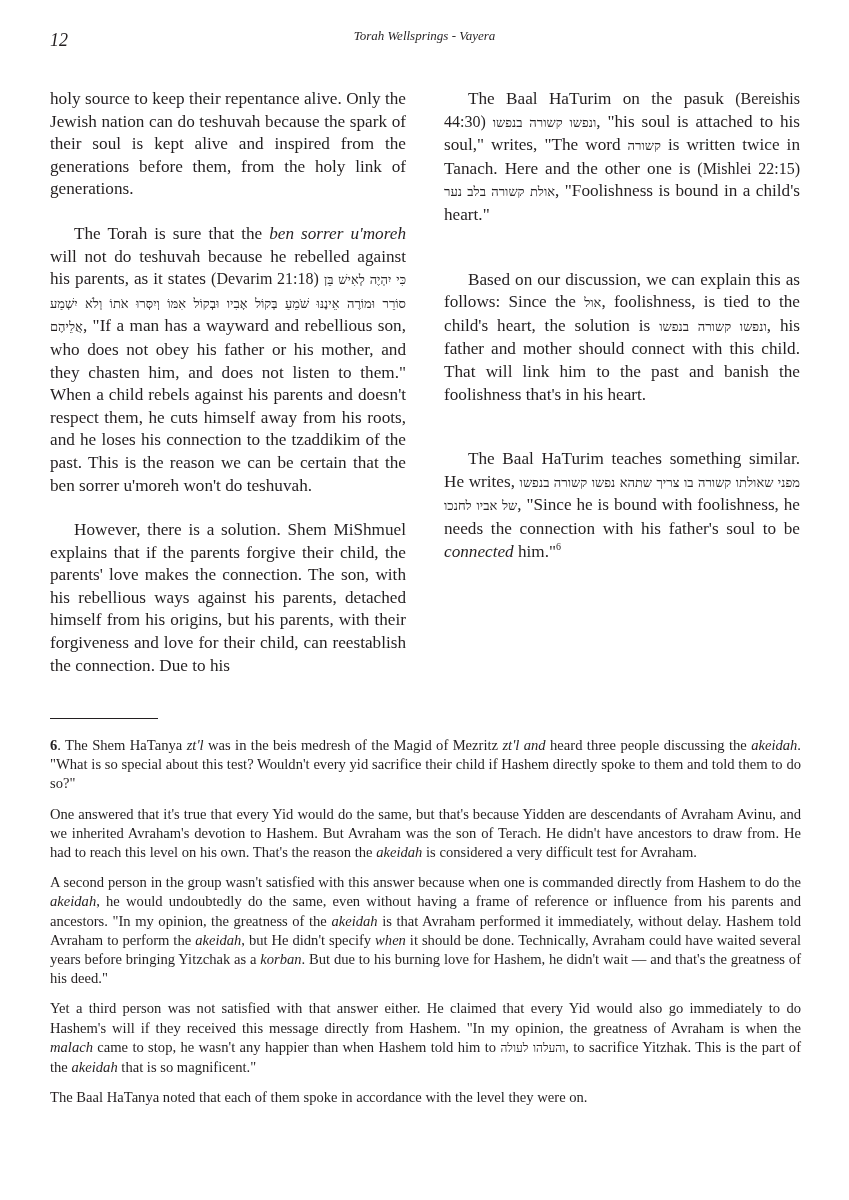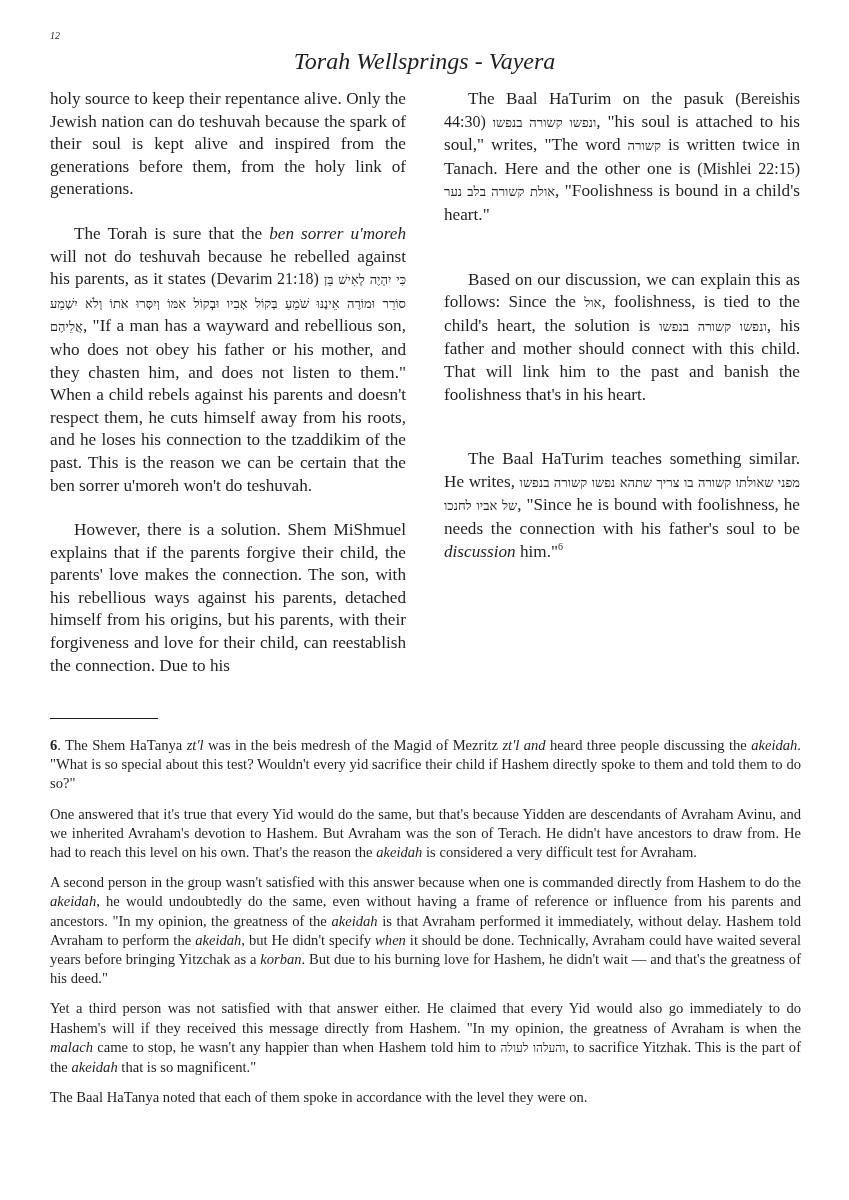--- a/index.html
+++ b/index.html
@@ -1,22 +1,22 @@
 <!DOCTYPE html>
 <html><head>
 <meta charset="utf-8">
 <style>
   html, body { margin: 0; padding: 0; background: #ffffff; }
   body { width: 849px; height: 1200px; position: relative; overflow: hidden;
          font-family: "DejaVu Serif", "Liberation Serif", serif; color: #231f20; }
   .header { position: absolute; top: 28px; left: 50px; right: 50px; height: 24px; }
-  .page-num { position: absolute; left: 0; top: 2px; font-style: italic; font-size: 10px;
+  .page-num { position: absolute; left: 0; top: 2px; font-style: italic; font-size: 18px;
               font-family: "Liberation Serif", serif; }
   .running-title { position: absolute; left: 0; right: 0; text-align: center; top: 0;
-                   font-style: italic; font-size: 24px; font-family: "Liberation Serif", serif; margin-top: 20px; }
+                   font-style: italic; font-size: 13px; font-family: "Liberation Serif", serif; }
   .col { position: absolute; top: 72px; width: 356px; font-family: "Liberation Serif", serif;
          font-size: 17.2px; line-height: 22.6px; text-align: justify; hyphens: none; margin-top: 16px; }
   .col-left { left: 50px; }
   .col-right { left: 444px; }
   .col p { margin: 0 0 22px 0; }
   .col p.indent { text-indent: 24px; }
   .he { font-family: "DejaVu Serif", serif; font-size: 13px; }
   .ref { font-size: 16px; }
   em, i { font-style: italic; }
   sup { font-size: 10px; line-height: 0; vertical-align: super; }
@@ -37,21 +37,21 @@
 
 <div class="col col-left">
   <p>holy source to keep their repentance alive. Only the Jewish nation can do teshuvah because the spark of their soul is kept alive and inspired from the generations before them, from the holy link of generations.</p>
   <p class="indent"><span>The Torah is sure that the </span><em>ben sorrer u'moreh</em><span> will not do teshuvah because he rebelled against his parents, as it states </span><span class="ref">(Devarim 21:18)</span> <span class="he" dir="rtl">כִּי יִהְיֶה לְאִישׁ בֵּן סוֹרֵר וּמוֹרֶה אֵינֶנּוּ שֹׁמֵעַ בְּקוֹל אָבִיו וּבְקוֹל אִמּוֹ וְיִסְּרוּ אֹתוֹ וְלֹא יִשְׁמַע אֲלֵיהֶם</span><span>, "If a man has a wayward and rebellious son, who does not obey his father or his mother, and they chasten him, and does not listen to them." When a child rebels against his parents and doesn't respect them, he cuts himself away from his roots, and he loses his connection to the tzaddikim of the past. This is the reason we can be certain that the ben sorrer u'moreh won't do teshuvah.</span></p>
   <p class="indent">However, there is a solution. Shem MiShmuel explains that if the parents forgive their child, the parents' love makes the connection. The son, with his rebellious ways against his parents, detached himself from his origins, but his parents, with their forgiveness and love for their child, can reestablish the connection. Due to his</p>
 </div>
 
 <div class="col col-right">
   <p class="indent" style="margin-bottom:42px;"><span>The Baal HaTurim on the pasuk </span><span class="ref">(Bereishis 44:30)</span> <span class="he" dir="rtl">ונפשו קשורה בנפשו</span><span>, "his soul is attached to his soul," writes, "The word </span><span class="he" dir="rtl">קשורה</span><span> is written twice in Tanach. Here and the other one is </span><span class="ref">(Mishlei 22:15)</span> <span class="he" dir="rtl">אולת קשורה בלב נער</span><span>, "Foolishness is bound in a child's heart."</span></p>
   <p class="indent" style="margin-bottom:42px;"><span>Based on our discussion, we can explain this as follows: Since the </span><span class="he" dir="rtl">אול</span><span>, foolishness, is tied to the child's heart, the solution is </span><span class="he" dir="rtl">ונפשו קשורה בנפשו</span><span>, his father and mother should connect with this child. That will link him to the past and banish the foolishness that's in his heart.</span></p>
-  <p class="indent"><span>The Baal HaTurim teaches something similar. He writes, </span><span class="he" dir="rtl">מפני שאולתו קשורה בו צריך שתהא נפשו קשורה בנפשו של אביו לחנכו</span><span>, "Since he is bound with foolishness, he needs the connection with his father's soul to be </span><em>discussion</em><span> him."</span><sup>6</sup></p>
+  <p class="indent"><span>The Baal HaTurim teaches something similar. He writes, </span><span class="he" dir="rtl">מפני שאולתו קשורה בו צריך שתהא נפשו קשורה בנפשו של אביו לחנכו</span><span>, "Since he is bound with foolishness, he needs the connection with his father's soul to be </span><em>connected</em><span> him."</span><sup>6</sup></p>
 </div>
 
 <div class="footnote-rule"></div>
 
 <div class="footnotes">
   <p><span class="fn-num">6</span><span>. The Shem HaTanya </span><em>zt'l</em><span> was in the beis medresh of the Magid of Mezritz </span><em>zt'l and</em><span> heard three people discussing the </span><em>akeidah</em><span>. "What is so special about this test? Wouldn't every yid sacrifice their child if Hashem directly spoke to them and told them to do so?"</span></p>
   <p><span>One answered that it's true that every Yid would do the same, but that's because Yidden are descendants of Avraham Avinu, and we inherited Avraham's devotion to Hashem. But Avraham was the son of Terach. He didn't have ancestors to draw from. He had to reach this level on his own. That's the reason the </span><em>akeidah</em><span> is considered a very difficult test for Avraham.</span></p>
   <p><span>A second person in the group wasn't satisfied with this answer because when one is commanded directly from Hashem to do the </span><em>akeidah</em><span>, he would undoubtedly do the same, even without having a frame of reference or influence from his parents and ancestors. "In my opinion, the greatness of the </span><em>akeidah</em><span> is that Avraham performed it immediately, without delay. Hashem told Avraham to perform the </span><em>akeidah</em><span>, but He didn't specify </span><em>when</em><span> it should be done. Technically, Avraham could have waited several years before bringing Yitzchak as a </span><em>korban</em><span>. But due to his burning love for Hashem, he didn't wait — and that's the greatness of his deed."</span></p>
   <p><span>Yet a third person was not satisfied with that answer either. He claimed that every Yid would also go immediately to do Hashem's will if they received this message directly from Hashem. "In my opinion, the greatness of Avraham is when the </span><em>malach</em><span> came to stop, he wasn't any happier than when Hashem told him to </span><span class="he" dir="rtl" style="font-size:12px;">והעלהו לעולה</span><span>, to sacrifice Yitzhak. This is the part of the </span><em>akeidah</em><span> that is so magnificent."</span></p>
   <p>The Baal HaTanya noted that each of them spoke in accordance with the level they were on.</p>

